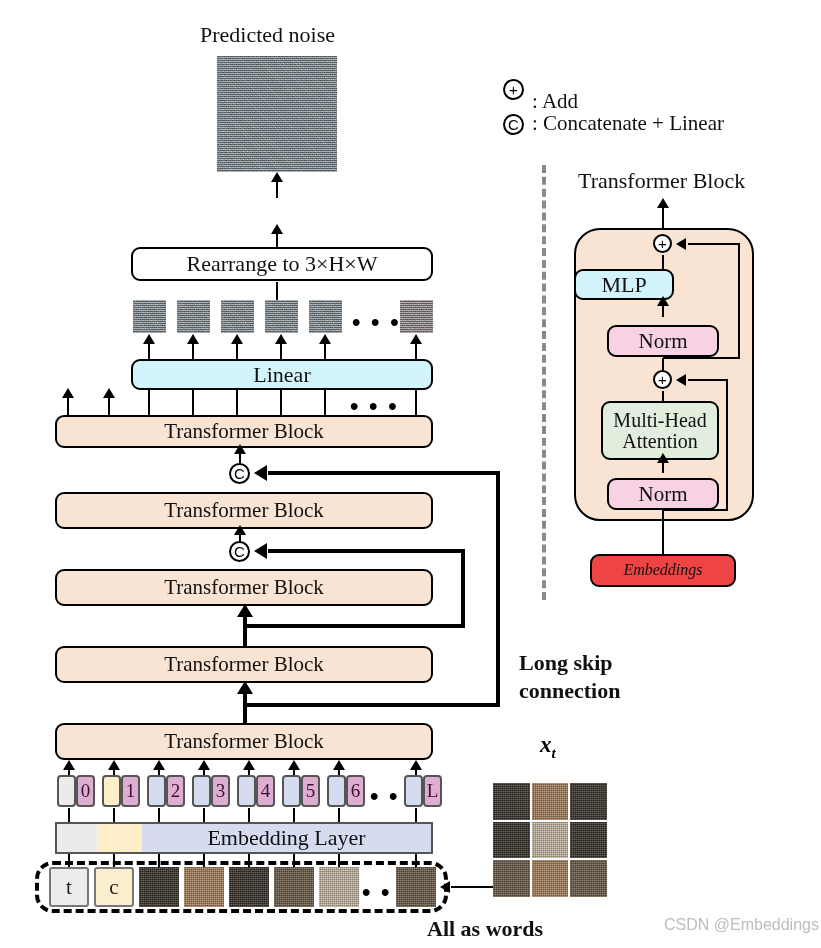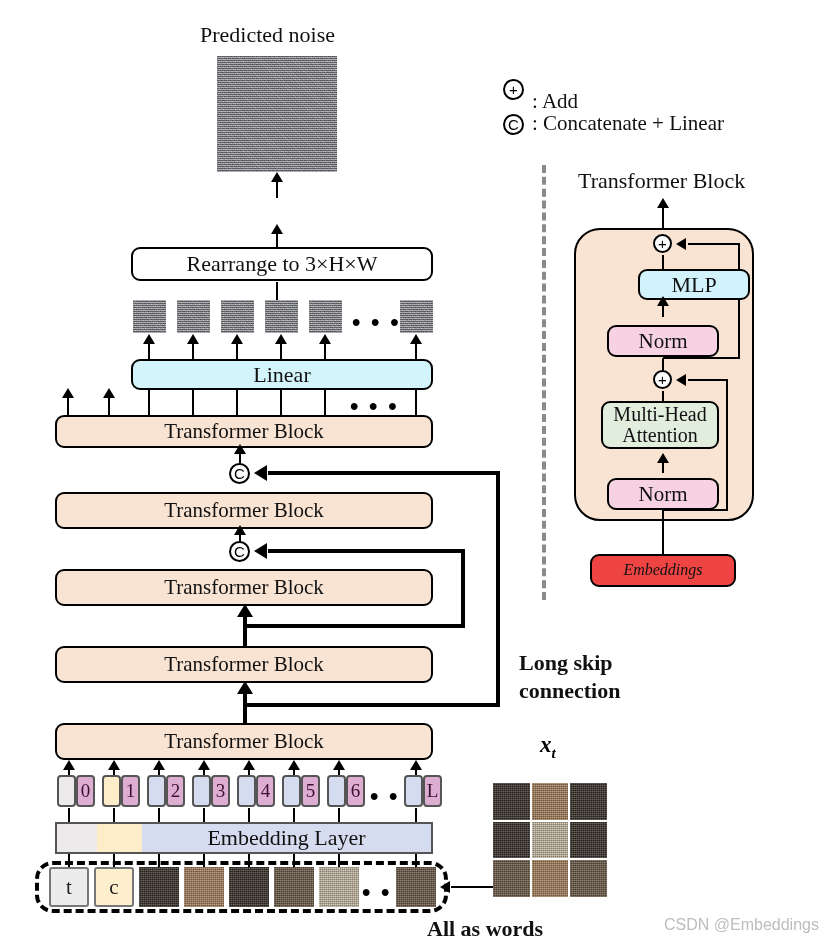--- a/index.html
+++ b/index.html
@@ -417,42 +417,42 @@
   <div class="abs op" style="left:653px; top:234px; width:19px; height:19px;">
     <span>+</span>
   </div>
 
   <div class="abs hline" style="left:688px; top:243px; width:52px;"></div>
   <div class="abs arrowleft sm" style="left:676px; top:238px;"></div>
   <div class="abs vline" style="left:738px; top:243px; height:116px;"></div>
   <div class="abs hline" style="left:663px; top:357px; width:77px;"></div>
 
   <div class="abs vline" style="left:662px; top:255px; height:16px;"></div>
-  <div class="abs box mlp-box" style="left:638px; top:269px; width:112px; height:31px;align-items:center;">
+  <div class="abs box mlp-box" style="left:574px; top:269px; width:100px; height:31px;align-items:center;">
     <span>MLP</span>
   </div>
 
   <div class="abs vline" style="left:662px; top:301px; height:16px;"></div>
   <div class="abs arrowup" style="left:657px; top:296px;"></div>
   <div class="abs box norm-box" style="left:607px; top:325px; width:112px; height:32px;">
     <span>Norm</span>
   </div>
 
   <div class="abs vline" style="left:662px; top:358px; height:14px;"></div>
   <div class="abs op" style="left:653px; top:370px; width:19px; height:19px;">
     <span>+</span>
   </div>
 
   <div class="abs hline" style="left:688px; top:379px; width:40px;"></div>
   <div class="abs arrowleft sm" style="left:676px; top:374px;"></div>
   <div class="abs vline" style="left:726px; top:379px; height:132px;"></div>
   <div class="abs hline" style="left:663px; top:509px; width:65px;"></div>
 
   <div class="abs vline" style="left:662px; top:391px; height:12px;"></div>
-  <div class="abs box attn-box" style="left:601px; top:401px; width:118px; height:48px; flex-direction:column;">
+  <div class="abs box attn-box" style="left:601px; top:401px; width:118px; height:59px; flex-direction:column;">
     <span>Multi-Head</span>
     <span>Attention</span>
   </div>
 
   <div class="abs vline" style="left:662px; top:458px; height:15px;"></div>
   <div class="abs arrowup" style="left:657px; top:453px;"></div>
   <div class="abs box norm-box" style="left:607px; top:478px; width:112px; height:32px;">
     <span>Norm</span>
   </div>
 

